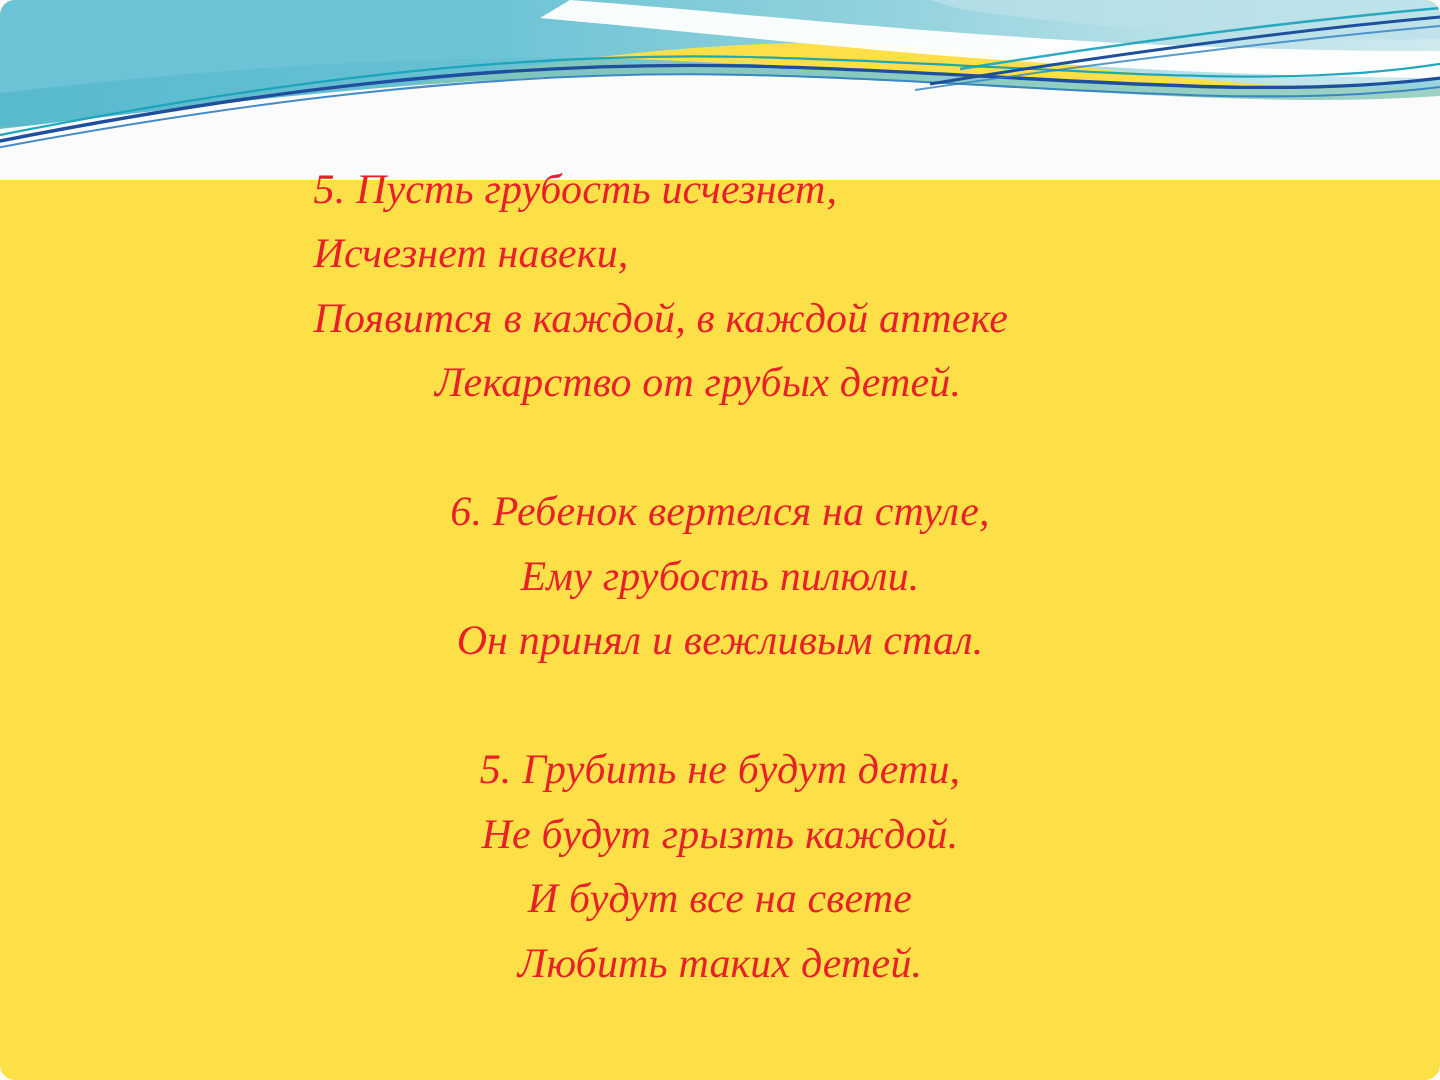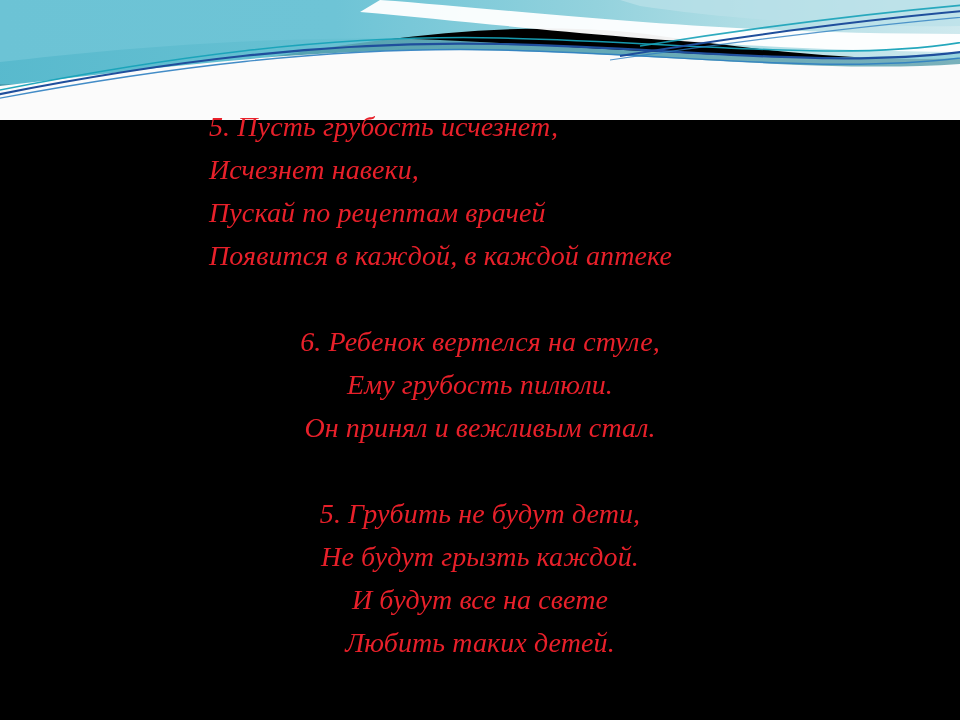--- a/index.html
+++ b/index.html
@@ -12,22 +12,23 @@
     height: 720px;
     overflow: hidden;
     background: #fbfbfb;
     font-family: "Liberation Serif", "DejaVu Serif", serif;
   }
 
   .slide {
     position: relative;
     width: 960px;
     height: 720px;
-    background: #000000;
+    background: #fde047;
     overflow: hidden;
+    border-radius: 10px;
   }
 
   
   .header-decoration {
     position: absolute;
     top: 0;
     left: 0;
     width: 960px;
     height: 120px;
     pointer-events: none;
@@ -123,22 +124,22 @@
       <path d="M620,56 C730,38 860,20 975,10" fill="none" stroke="#1f4e9c" stroke-width="2"></path>
       <path d="M610,60 C720,44 860,26 975,16" fill="none" stroke="#2f7fc1" stroke-width="1.2" opacity="0.8"></path>
     </svg>
   </div>
 
   <div class="poem">
 
     <div class="stanza stanza-left">
       <div class="poem-line">5. Пусть грубость исчезнет,</div>
       <div class="poem-line">Исчезнет навеки,</div>
-      <div class="poem-line">Пускай по рецептам врачей</div>
       <div class="poem-line">Появится в каждой, в каждой аптеке</div>
+      <div class="poem-line indented">Лекарство от грубых детей.</div>
     </div>
 
     <div class="stanza stanza-center">
       <div class="poem-line">6. Ребенок вертелся на стуле,</div>
       <div class="poem-line">Ему грубость пилюли.</div>
       <div class="poem-line">Он принял и вежливым стал.</div>
     </div>
 
     <div class="stanza stanza-center">
       <div class="poem-line">5. Грубить не будут дети,</div>

